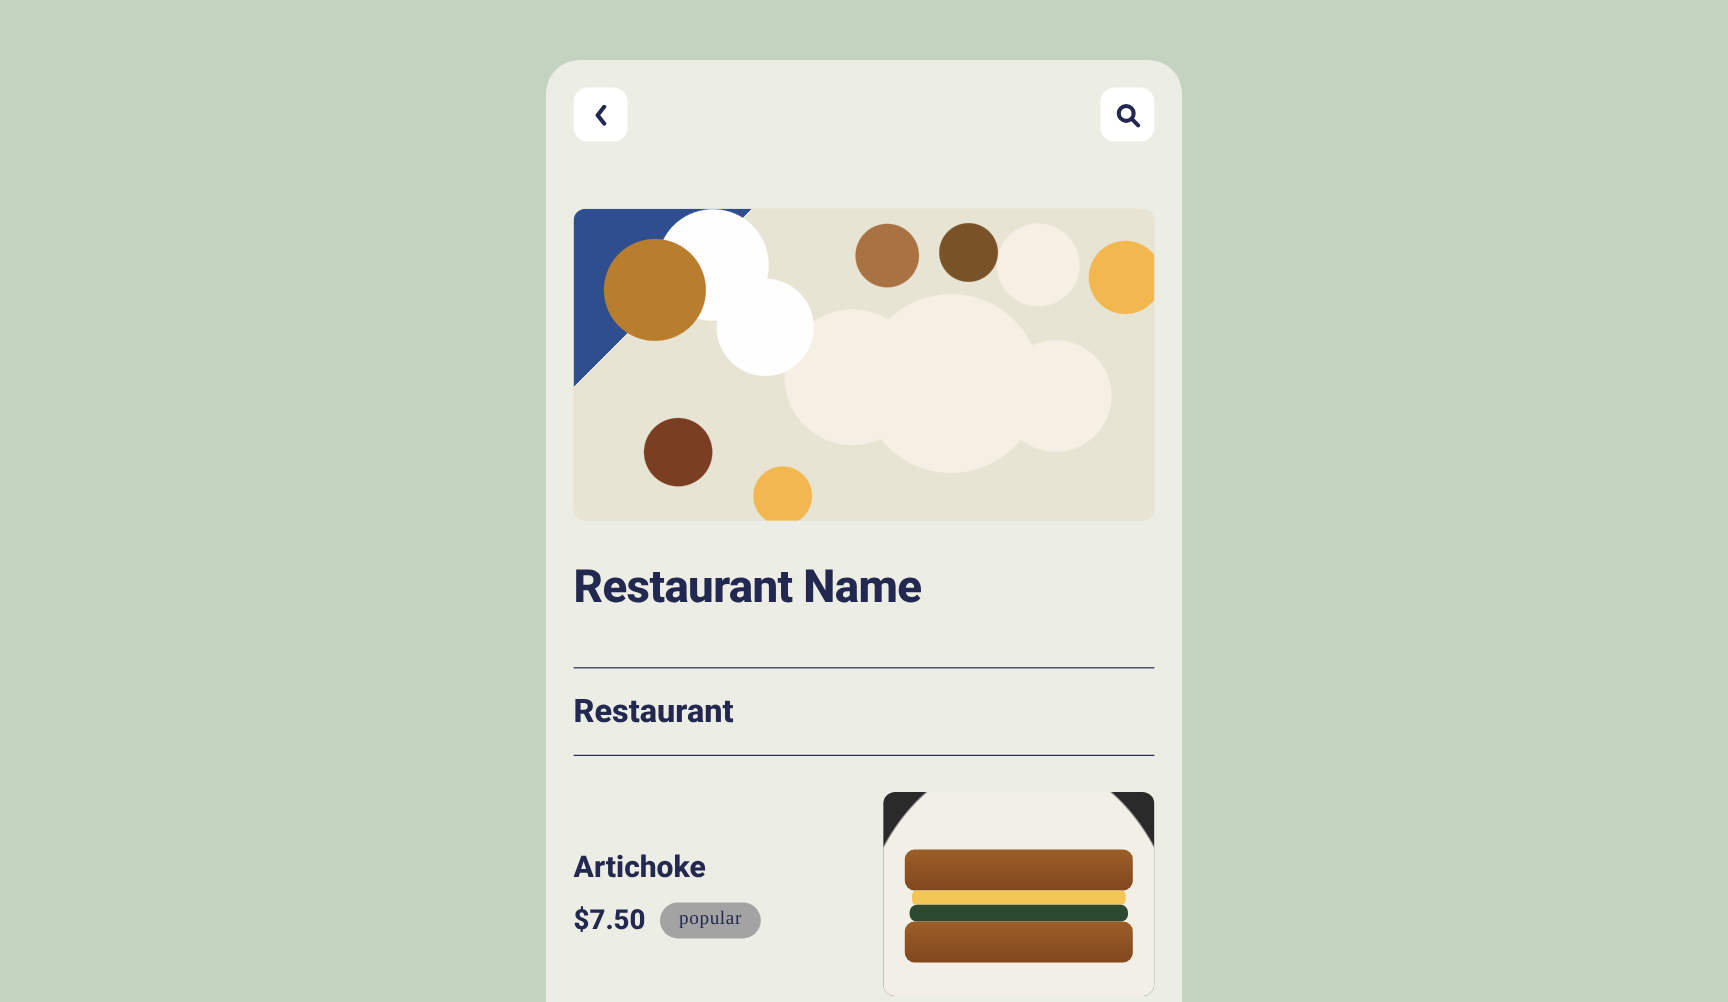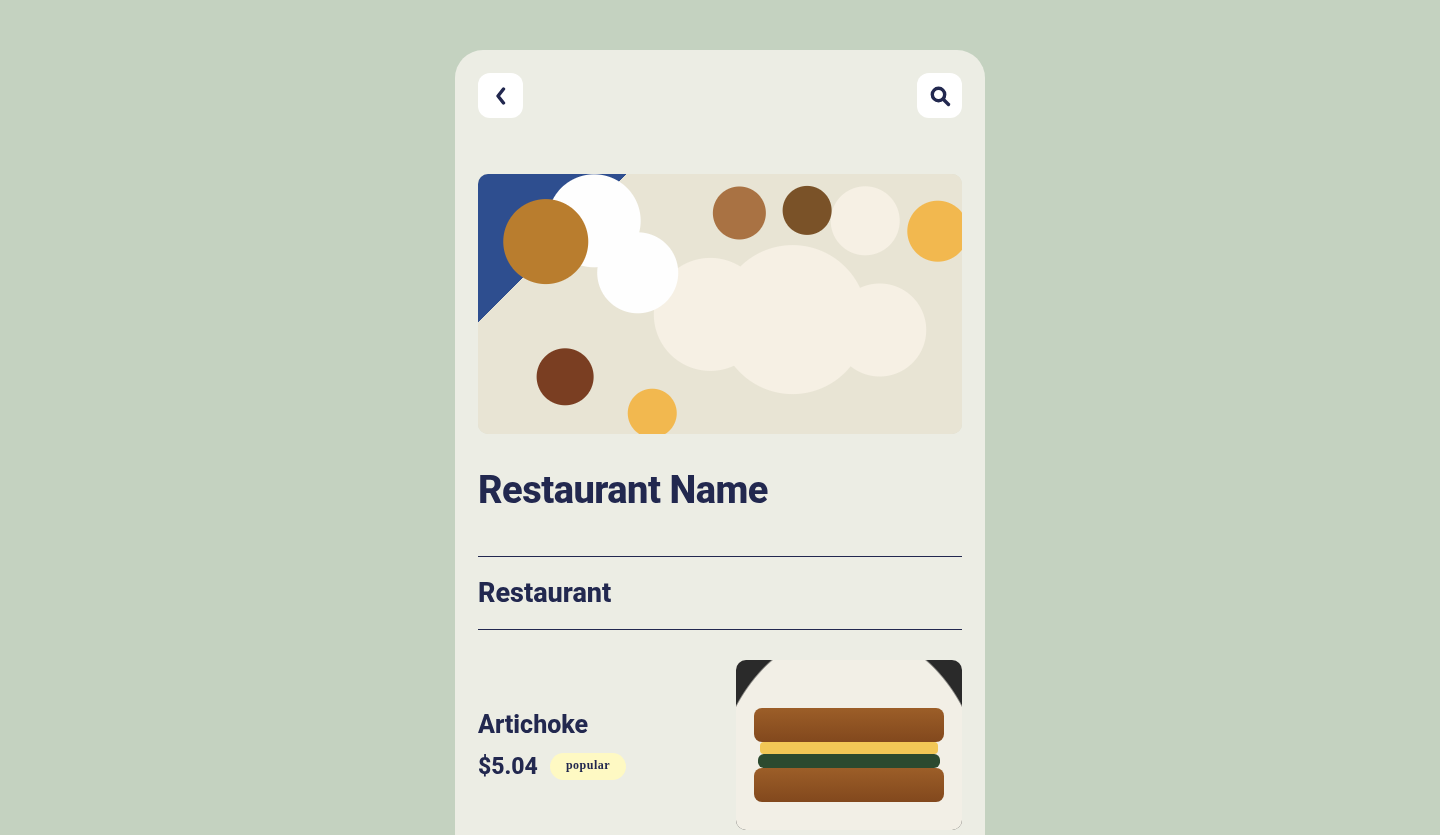--- a/index.html
+++ b/index.html
@@ -123,24 +123,24 @@
     display: flex;
     align-items: center;
     gap: 12px;
   }
   .price {
     font-size: 23px;
     font-weight: 800;
     color: #22284f;
   }
   .tag {
-    background: #fef9c3;
-    color: #22284f;
-    font-size: 12px;
-    font-weight: 700;
+    background: #a3a3a3;
+    color: #22284f;
+    font-size: 16px;
+    font-weight: 400;
     padding: 5px 16px 7px;
     border-radius: 999px;
     font-family: "Comic Sans MS", "Marker Felt", cursive;
     letter-spacing: 0.5px;
   }
 
   .item-img {
     width: 226px;
     height: 170px;
     border-radius: 10px;
@@ -192,21 +192,21 @@
   <h1 class="title">Restaurant Name</h1>
 
   <div class="section-header">
     <h2>Restaurant</h2>
   </div>
 
   <div class="item">
     <div class="item-text">
       <div class="item-name">Artichoke</div>
       <div class="price-row">
-        <span class="price">$5.04</span>
+        <span class="price">$7.50</span>
         <span class="tag">popular</span>
       </div>
     </div>
     <div class="item-img">
       <div class="item-img-inner"></div>
       <div class="sandwich">
         <div class="bread"></div>
         <div class="fill1"></div>
         <div class="fill2"></div>
         <div class="bread"></div>

